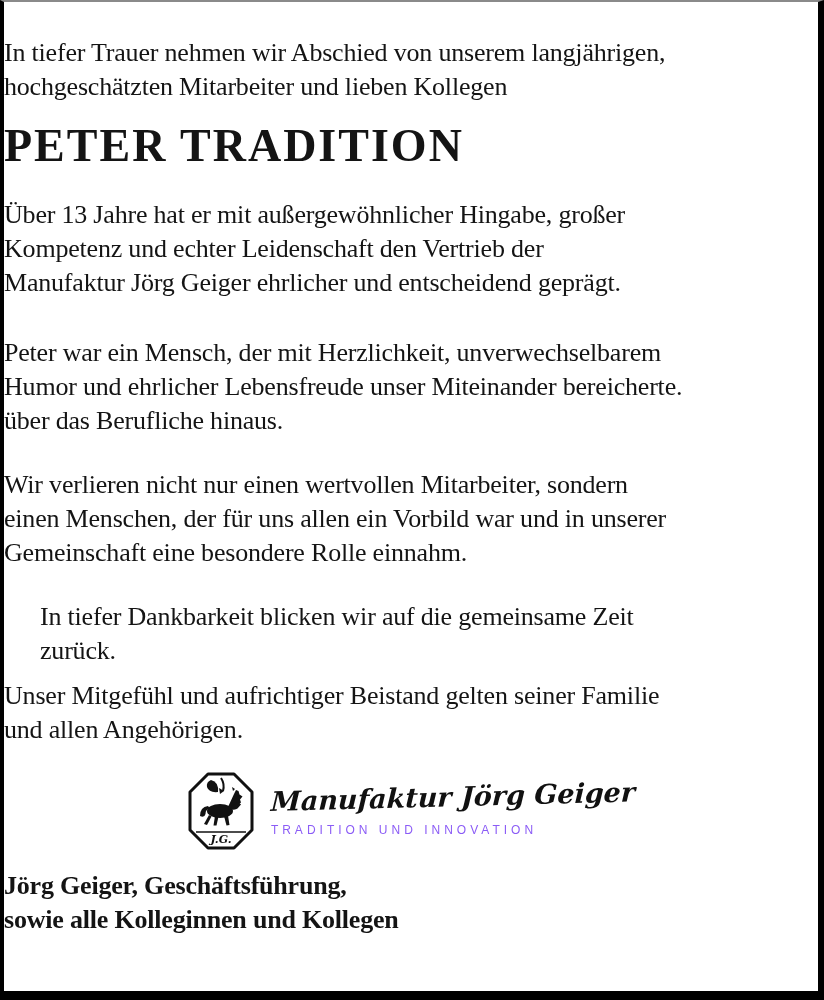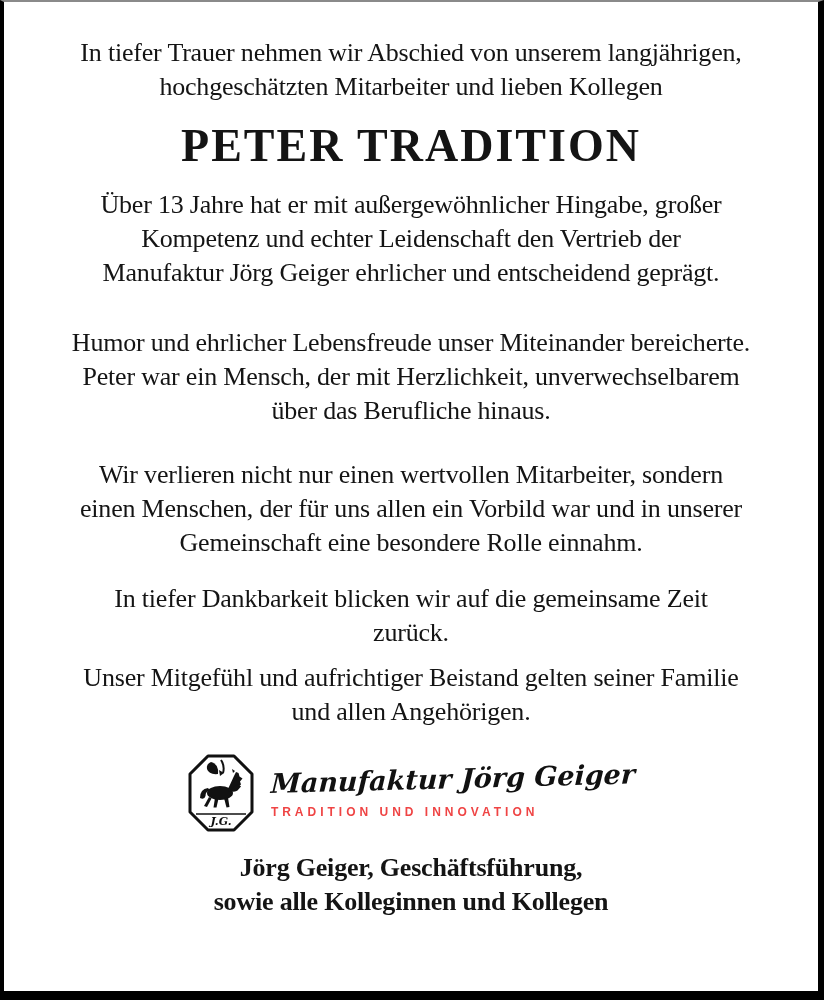--- a/index.html
+++ b/index.html
@@ -17,40 +17,40 @@
     border-left: 4px solid #000000;
     border-right: 6px solid #000000;
     border-bottom: 9px solid #000000;
     background: #ffffff;
     overflow: hidden;
   }
   .content {
     width: 100%;
     height: 100%;
     padding-top: 34px;
-    text-align: center;
+    text-align: left;
   }
   .line {
     white-space: nowrap;
     line-height: 34px;
     font-size: 26px;
     letter-spacing: -0.2px;
   }
   .deceased-name {
     margin-top: 16px;
     font-size: 46px;
     line-height: 52px;
     font-weight: bold;
     letter-spacing: 2px;
     white-space: nowrap;
   }
-  .para-1 { margin-top: 16px; }
+  .para-1 { margin-top: 26px; }
   .para-2 { margin-top: 36px; }
   .para-3 { margin-top: 30px; }
-  .para-4 { margin-top: 22px; }
+  .para-4 { margin-top: 30px; padding-left: 36px; }
   .para-5 { margin-top: 11px; }
   .logo-block {
     margin-top: 24px;
     display: flex;
     justify-content: center;
     align-items: center;
     gap: 16px;
   }
   .logo-text {
     display: flex;
@@ -64,25 +64,25 @@
     font-size: 27px;
     line-height: 32px;
     transform: rotate(-1.5deg) skewX(-4deg);
     transform-origin: left center;
     white-space: nowrap;
     color: #111111;
   }
   .brand-tagline {
     margin-top: 5px;
     font-family: "Liberation Sans", sans-serif;
-    font-weight: bold;
+    font-weight: normal;
     font-size: 12px;
     letter-spacing: 4px;
     white-space: nowrap;
-    color: #ef4444;
+    color: #8b5cf6;
   }
   .signature { margin-top: 18px; font-weight: bold; }
   svg text.monogram-text {
     font-family: "DejaVu Serif", serif;
     font-style: italic;
     font-size: 11px;
     font-weight: bold;
   }
 </style>
 </head>
@@ -98,22 +98,22 @@
 
     <div class="deceased-name">PETER TRADITION</div>
 
     <div class="para-1">
       <div class="line">Über 13 Jahre hat er mit außergewöhnlicher Hingabe, großer</div>
       <div class="line">Kompetenz und echter Leidenschaft den Vertrieb der</div>
       <div class="line">Manufaktur Jörg Geiger ehrlicher und entscheidend geprägt.</div>
     </div>
 
     <div class="para-2">
+      <div class="line">Peter war ein Mensch, der mit Herzlichkeit, unverwechselbarem</div>
       <div class="line">Humor und ehrlicher Lebensfreude unser Miteinander bereicherte.</div>
-      <div class="line">Peter war ein Mensch, der mit Herzlichkeit, unverwechselbarem</div>
       <div class="line">über das Berufliche hinaus.</div>
     </div>
 
     <div class="para-3">
       <div class="line">Wir verlieren nicht nur einen wertvollen Mitarbeiter, sondern</div>
       <div class="line">einen Menschen, der für uns allen ein Vorbild war und in unserer</div>
       <div class="line">Gemeinschaft eine besondere Rolle einnahm.</div>
     </div>
 
     <div class="para-4">

